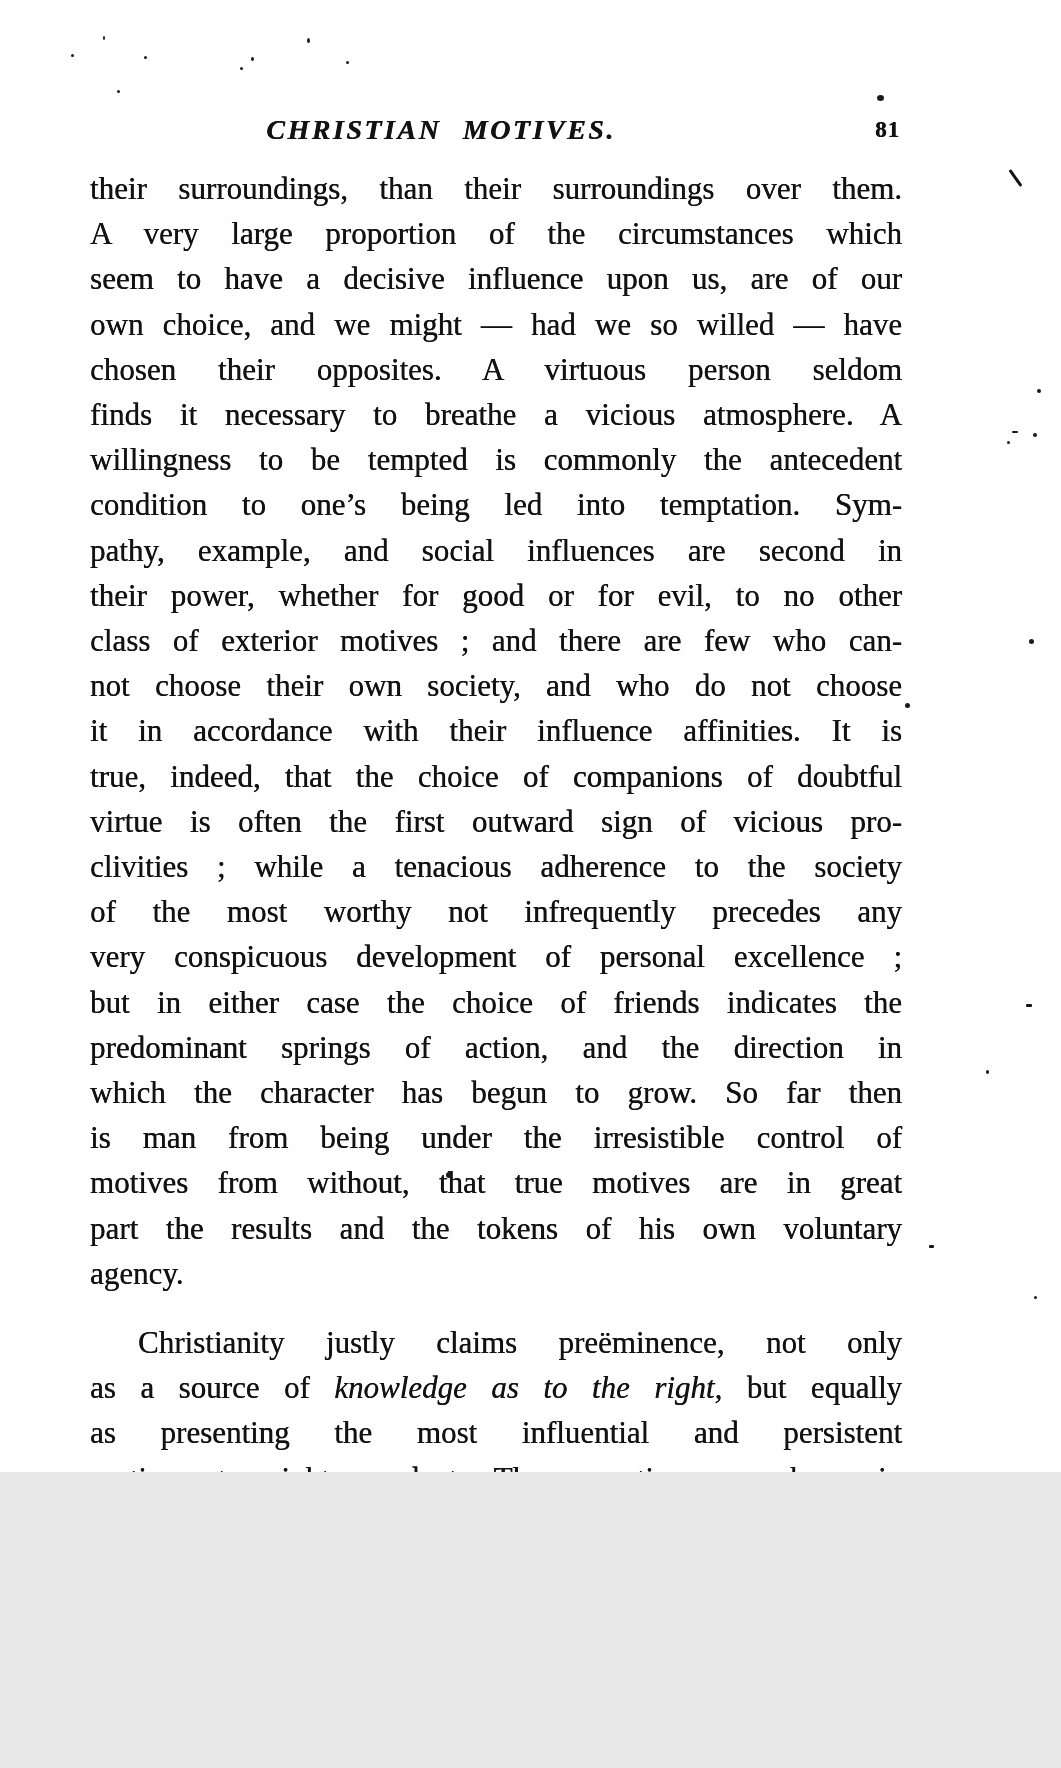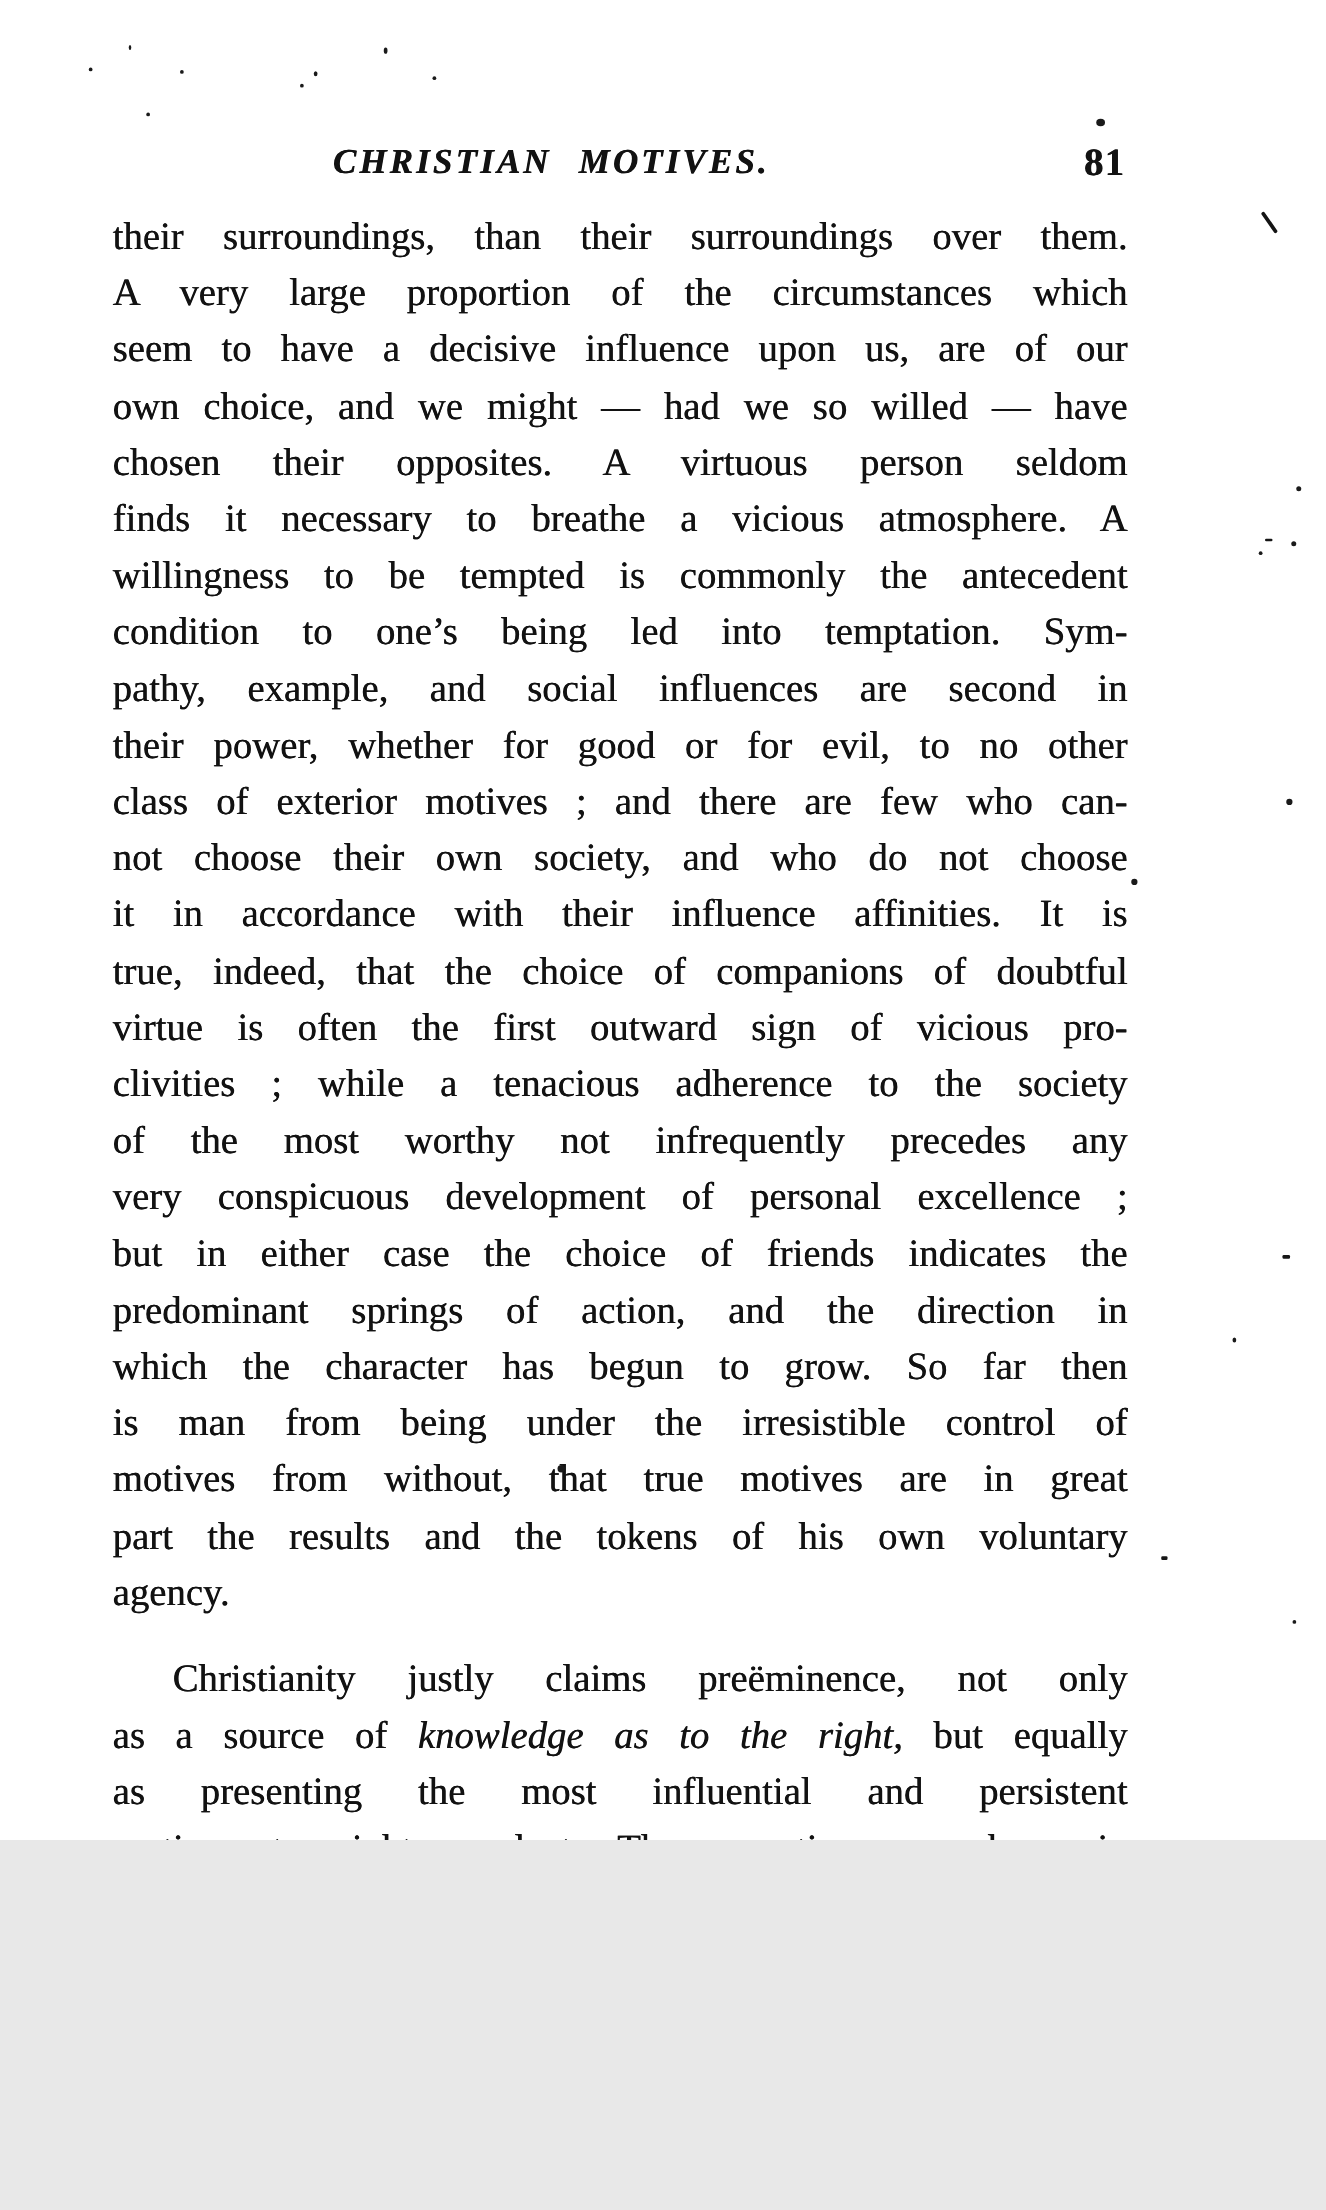--- a/index.html
+++ b/index.html
@@ -20,21 +20,21 @@
     position:absolute;left:0;right:110px;top:0;
     text-align:center;
     font-style:italic;font-weight:bold;
     font-size:28px;line-height:48px;
     letter-spacing:2.5px;word-spacing:12px;
     text-shadow:0.4px 0 0 currentColor;
   }
   .head-pagenum{
     position:absolute;right:2px;top:0;width:106px;
     text-align:right;
-    font-weight:bold;font-size:31px;line-height:48px;
+    font-weight:bold;font-size:23px;line-height:48px;
     letter-spacing:1px;
     text-shadow:0.5px 0 0 currentColor;
   }
   
   .body-text{
     position:absolute;left:90px;top:166px;width:812px;
     font-size:31px;line-height:45.2px;
     text-shadow:0.35px 0 0 currentColor;
   }
   .paragraph{margin:0;}

